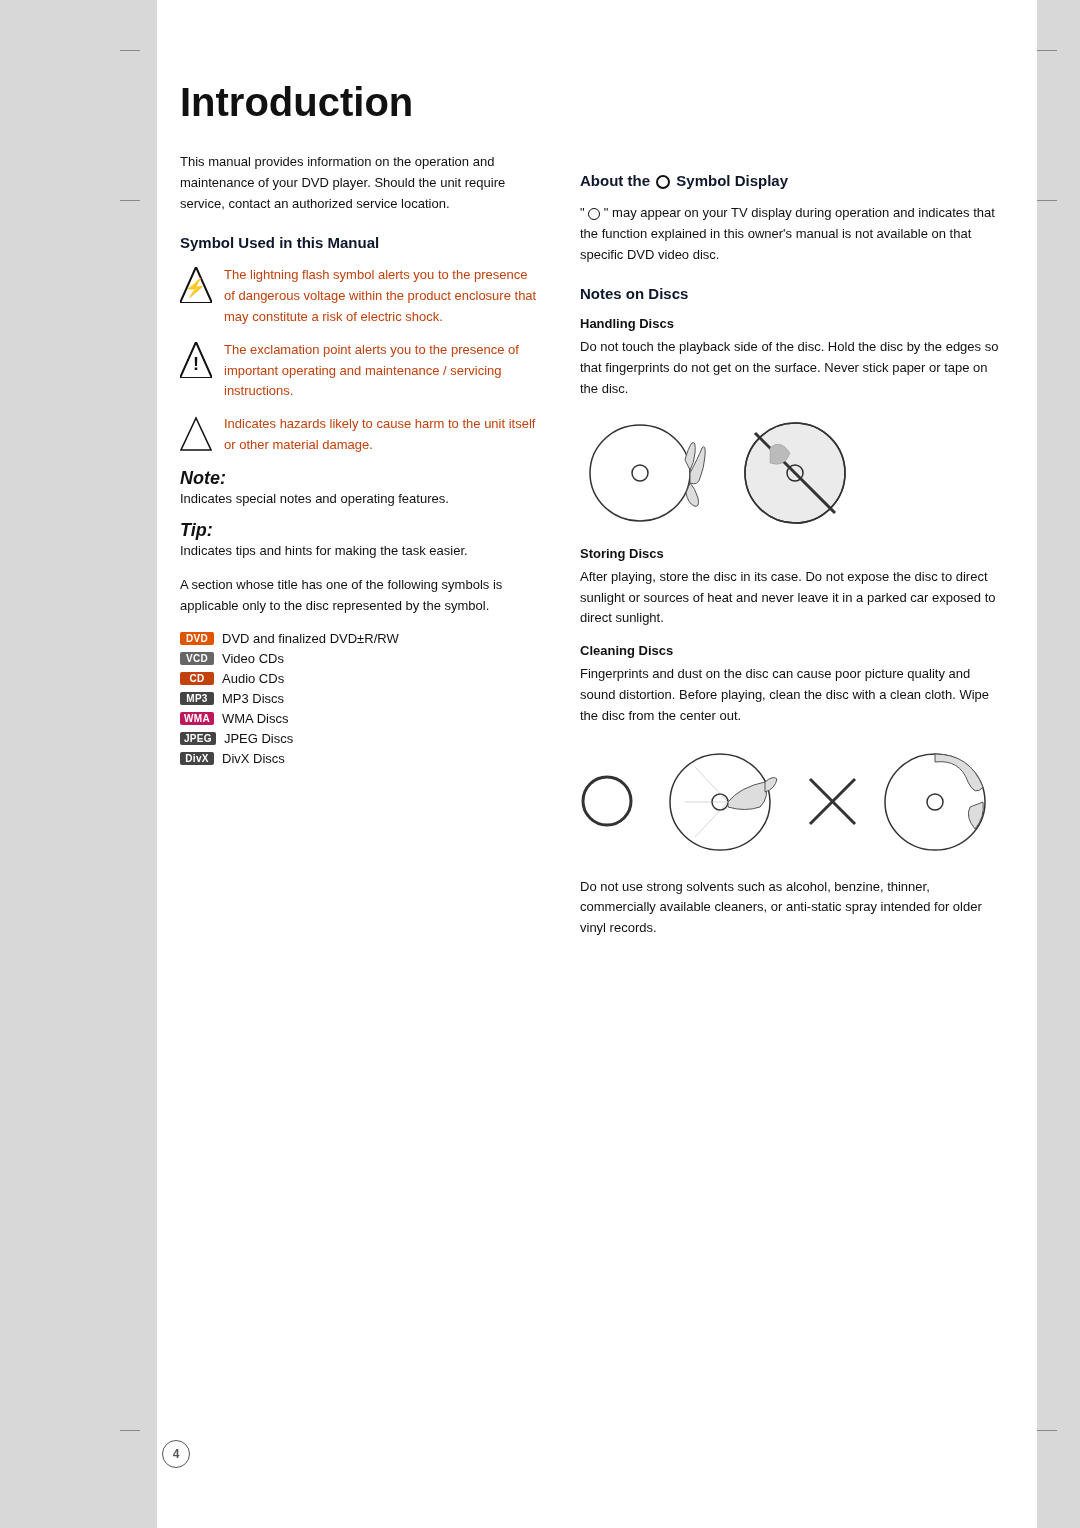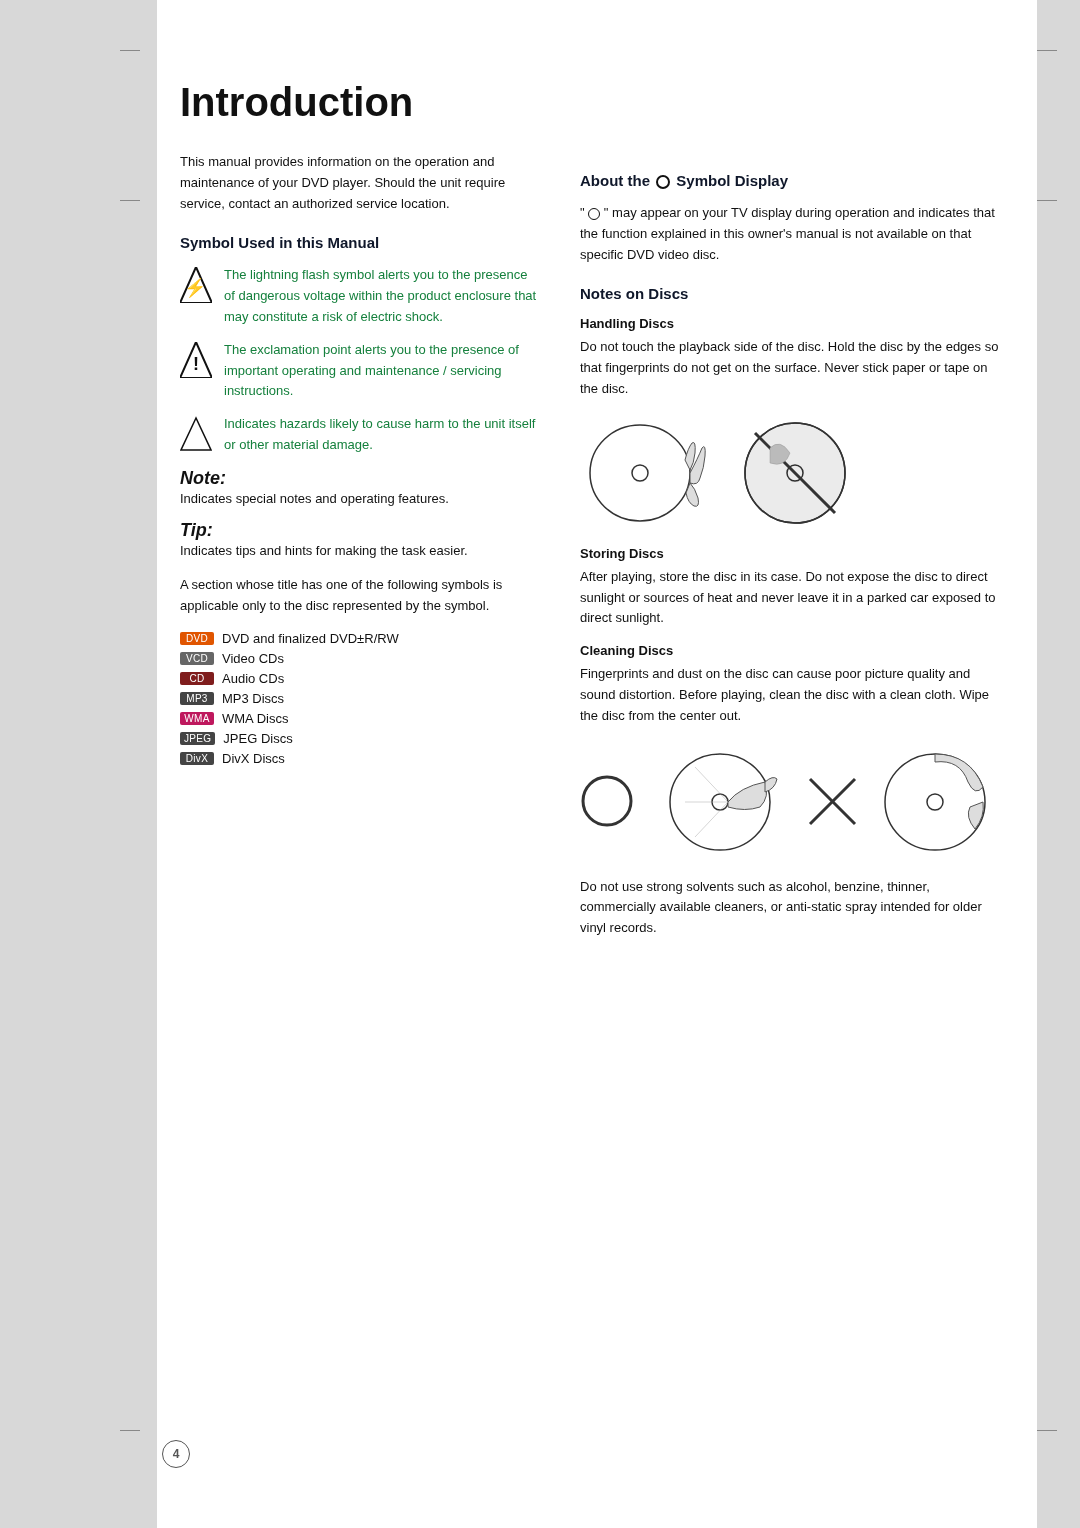--- a/index.html
+++ b/index.html
@@ -174,21 +174,21 @@
     .symbol-icon {
       flex: 0 0 32px;
       width: 32px;
       margin-top: 2px;
     }
 
     .symbol-text {
       flex: 1;
       font-size: 13px;
       line-height: 1.6;
-      color: #15803d;
+      color: #c2410c;
     }
 
     
     .note-label {
       font-style: italic;
       font-weight: bold;
       font-size: 18px;
     }
 
     
@@ -200,33 +200,33 @@
       display: flex;
       align-items: center;
       gap: 8px;
       margin-bottom: 5px;
       font-size: 13px;
     }
 
     .disc-badge {
       display: inline-block;
       font-size: 10px;
-      font-weight: normal;
+      font-weight: bold;
       color: #fff;
       background: #222;
       border-radius: 2px;
       padding: 1px 4px;
       min-width: 34px;
       text-align: center;
       letter-spacing: 0.3px;
     }
 
     .disc-badge.dvd { background: #e05500; }
     .disc-badge.vcd { background: #666; }
-    .disc-badge.cd  { background: #7f1d1d; }
+    .disc-badge.cd  { background: #c2410c; }
     .disc-badge.mp3 { background: #444; }
     .disc-badge.wma { background: #be185d; }
     .disc-badge.jpeg { background: #444; }
     .disc-badge.divx { background: #444; }
 
     
     .disc-images {
       display: flex;
       gap: 30px;
       margin: 18px 0;

